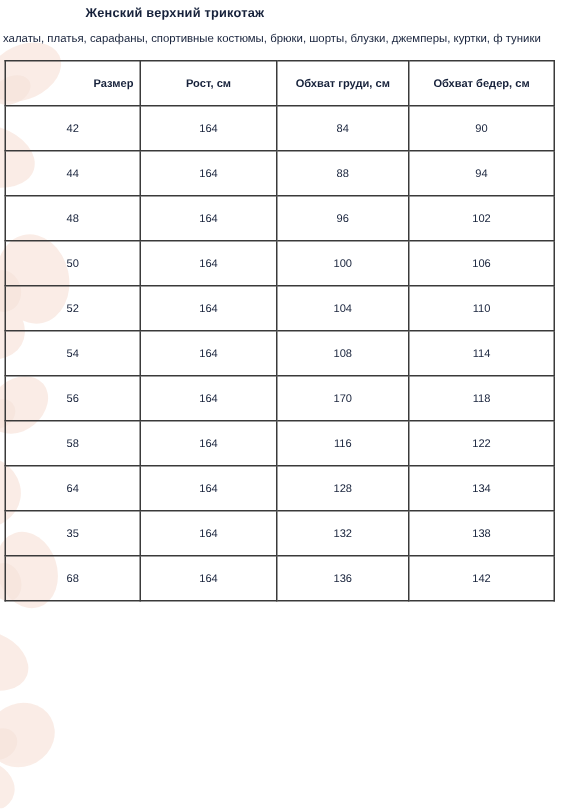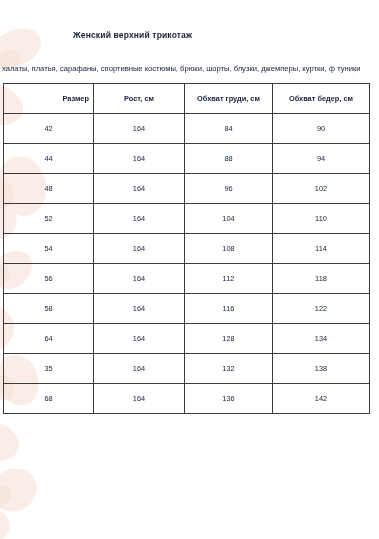--- a/index.html
+++ b/index.html
@@ -27,22 +27,22 @@
     opacity: 0.55;
     z-index: 0;
   }
 
   .page {
     position: relative;
     z-index: 1;
   }
 
   .doc-title {
-    margin: 16px;
-    padding: 14px 0 0 57px;
+    margin: 0;
+    padding: 3px 0 0 57px;
     font-size: 8.5px;
     font-weight: bold;
     letter-spacing: 0.15px;
     color: #16213a;
   }
 
   .doc-subtitle {
     margin: 0;
     padding: 7px 0 0 2px;
     font-size: 7.6px;
@@ -151,35 +151,41 @@
           <td>88</td>
           <td>94</td>
         </tr>
         <tr>
           <td>48</td>
           <td>164</td>
           <td>96</td>
           <td>102</td>
         </tr>
         <tr>
+          <td>50</td>
+          <td>164</td>
+          <td>100</td>
+          <td>106</td>
+        </tr>
+        <tr>
           <td>52</td>
           <td>164</td>
           <td>104</td>
           <td>110</td>
         </tr>
         <tr>
           <td>54</td>
           <td>164</td>
           <td>108</td>
           <td>114</td>
         </tr>
         <tr>
           <td>56</td>
           <td>164</td>
-          <td>112</td>
+          <td>170</td>
           <td>118</td>
         </tr>
         <tr>
           <td>58</td>
           <td>164</td>
           <td>116</td>
           <td>122</td>
         </tr>
         <tr>
           <td>64</td>

